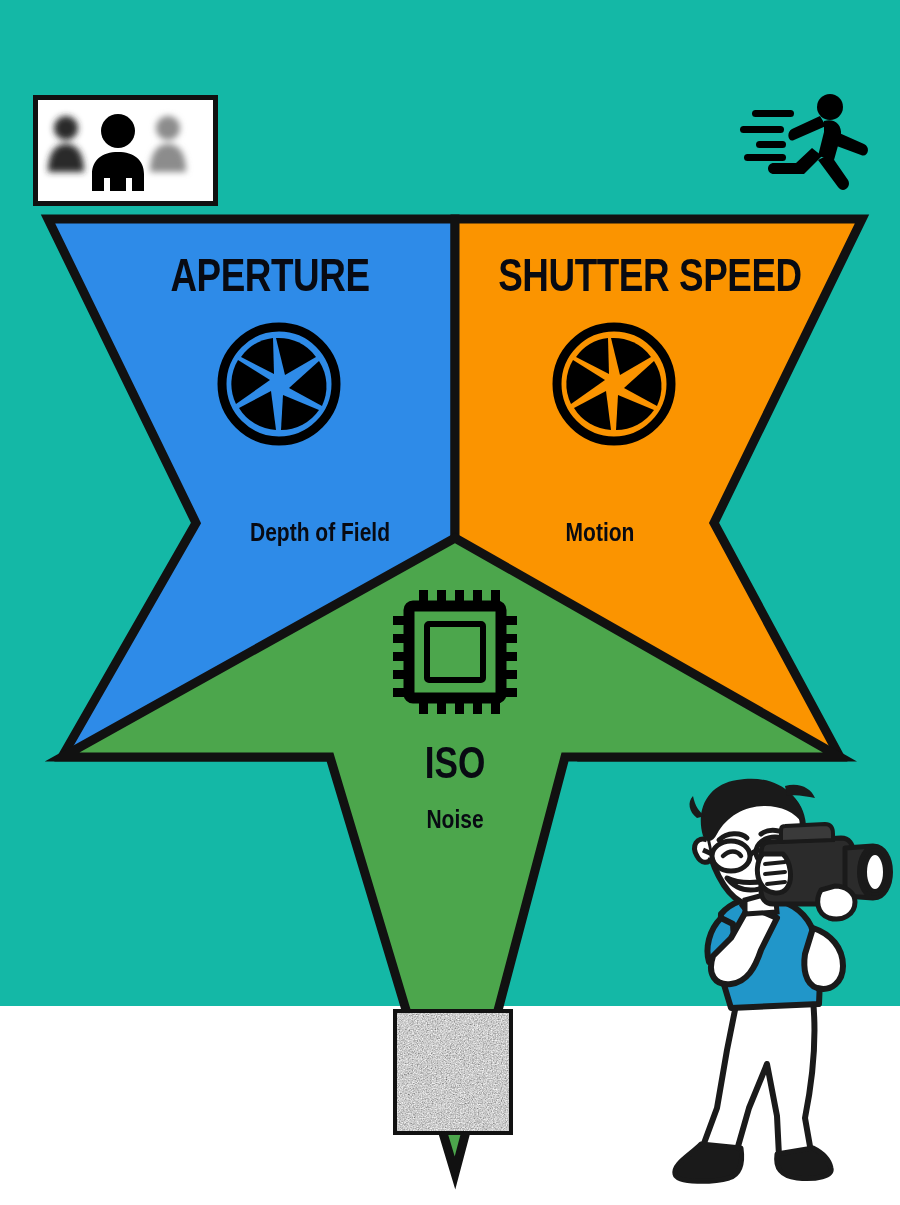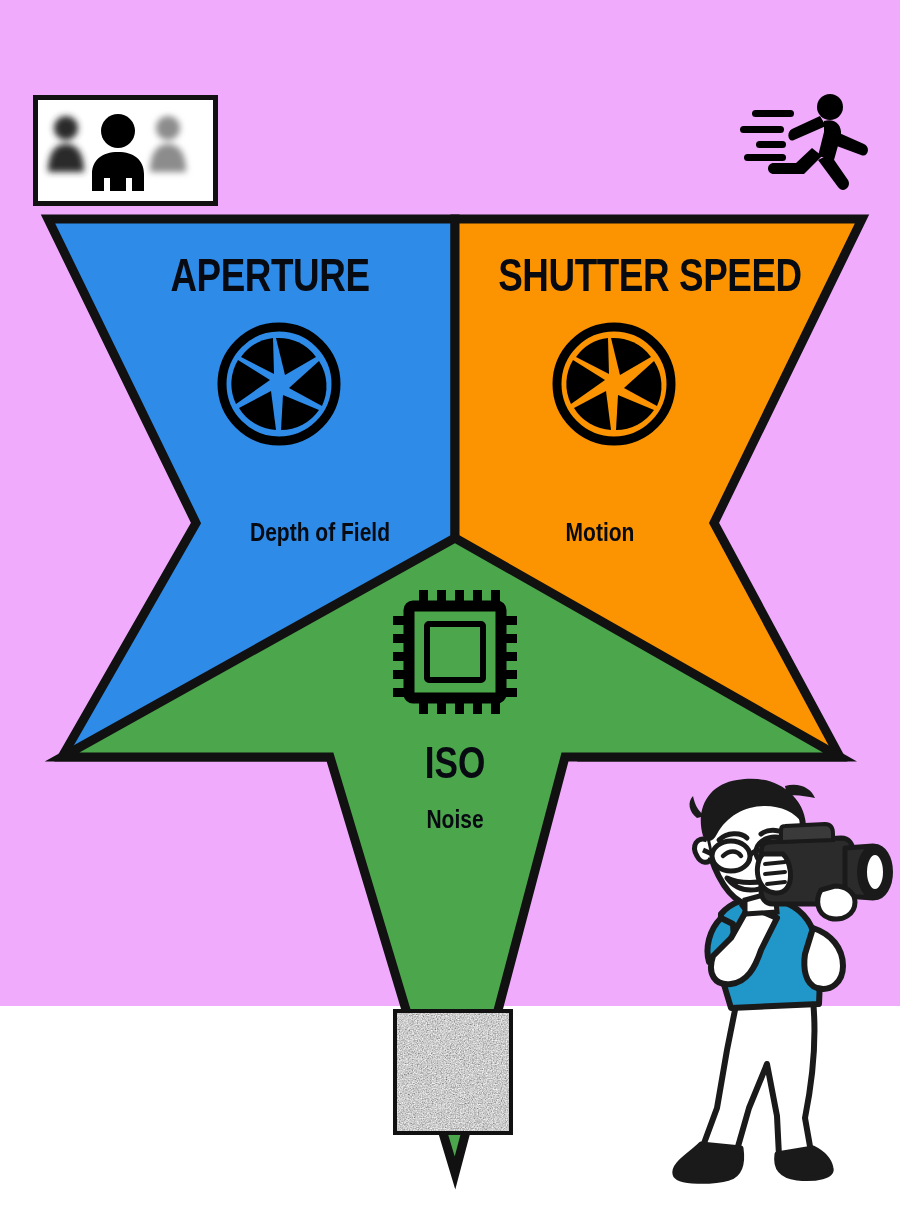--- a/index.html
+++ b/index.html
@@ -11,21 +11,21 @@
   body {
     font-family: "Liberation Sans", sans-serif;
     width: 900px;
     height: 1205px;
     overflow: hidden;
   }
   #canvas {
     position: relative;
     width: 900px;
     height: 1006px;
-    background: #f0abfc;
+    background: #14b8a6;
   }
   svg.layer {
     position: absolute;
     left: 0;
     top: 0;
     width: 900px;
     height: 1205px;
   }
   .lbl {
     position: absolute;

